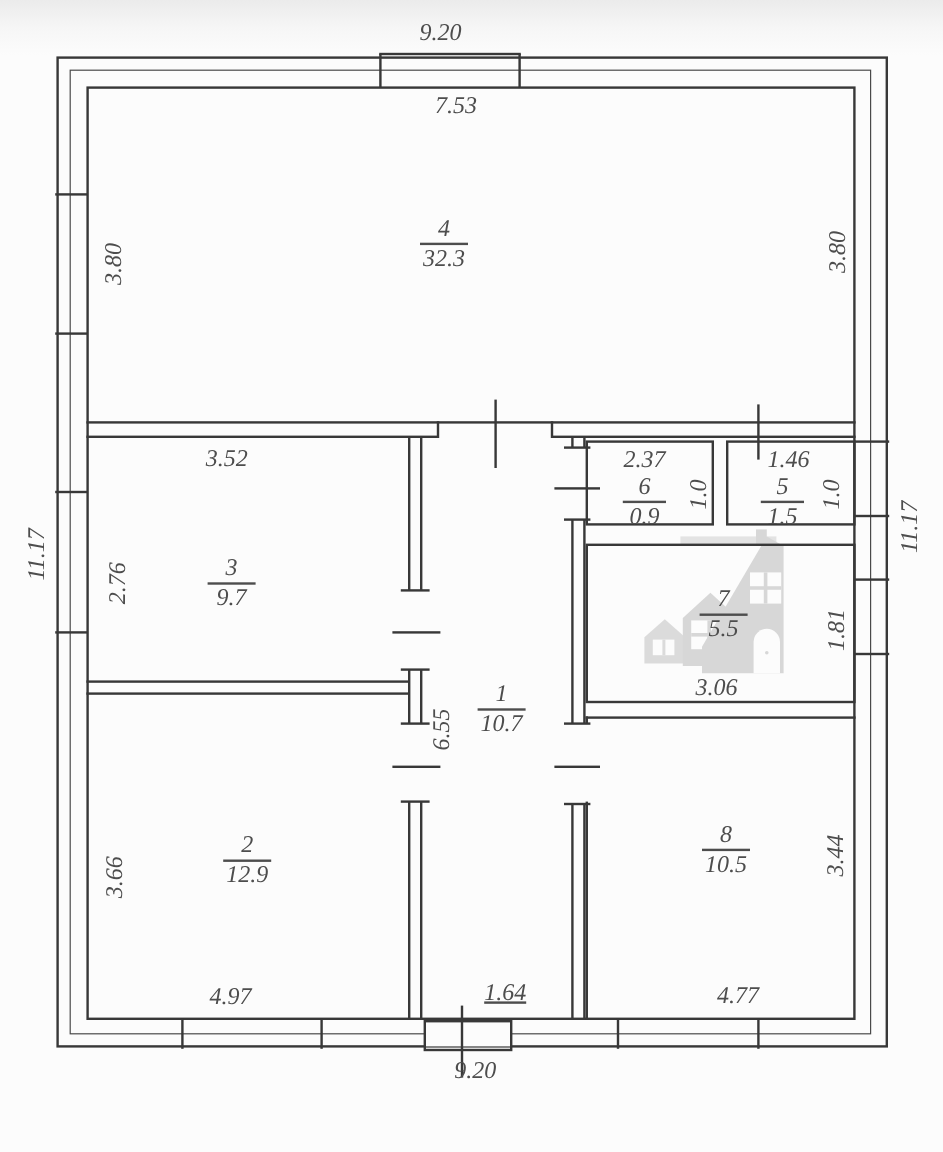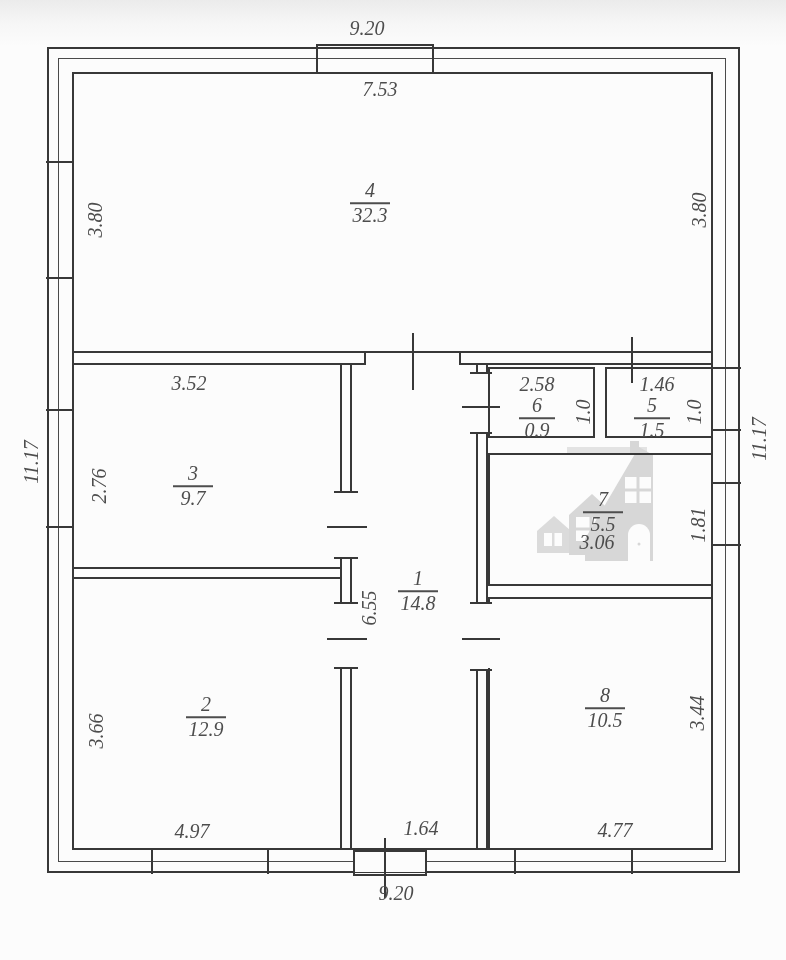--- a/index.html
+++ b/index.html
@@ -141,44 +141,44 @@
 
   <div class="dim rot" style="left:96px;top:731px;">3.66</div>
   <div class="dim" style="left:192px;top:831px;">4.97</div>
   <div class="room-label" style="left:206px;top:717px;">
     <span>2</span>
     <span class="bar bar-w40"></span>
     <span>12.9</span>
   </div>
 
   <div class="dim rot" style="left:369px;top:608px;">6.55</div>
-  <div class="dim" style="left:421px;top:828px;">1.64</div>
+  <div class="dim" style="left:421px;top:828px;text-decoration:underline;">1.64</div>
   <div class="room-label" style="left:418px;top:591px;">
     <span>1</span>
     <span class="bar bar-w40"></span>
-    <span>14.8</span>
+    <span>10.7</span>
   </div>
 
-  <div class="dim" style="left:537px;top:384px;">2.58</div>
+  <div class="dim" style="left:537px;top:384px;">2.37</div>
   <div class="dim rot" style="left:583px;top:412px;">1.0</div>
   <div class="room-label" style="left:537px;top:418px;">
     <span>6</span>
     <span class="bar bar-w36"></span>
     <span>0.9</span>
   </div>
 
   <div class="dim" style="left:657px;top:384px;">1.46</div>
   <div class="dim rot" style="left:694px;top:412px;">1.0</div>
   <div class="room-label" style="left:652px;top:418px;">
     <span>5</span>
     <span class="bar bar-w36"></span>
     <span>1.5</span>
   </div>
 
-  <div class="dim" style="left:597px;top:542px;text-align:center;">3.06</div>
+  <div class="dim" style="left:597px;top:574px;text-align:center;">3.06</div>
   <div class="dim rot" style="left:698px;top:525px;">1.81</div>
   <div class="room-label" style="left:603px;top:512px;">
     <span>7</span>
     <span class="bar bar-w40"></span>
     <span>5.5</span>
   </div>
 
   <div class="dim rot" style="left:697px;top:713px;">3.44</div>
   <div class="dim" style="left:615px;top:830px;">4.77</div>
   <div class="room-label" style="left:605px;top:708px;">

